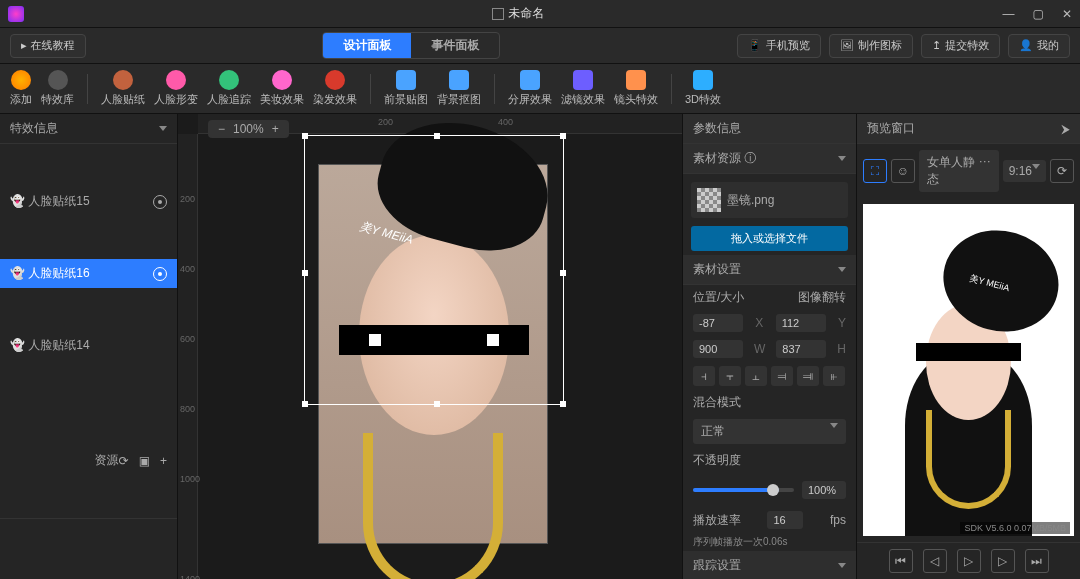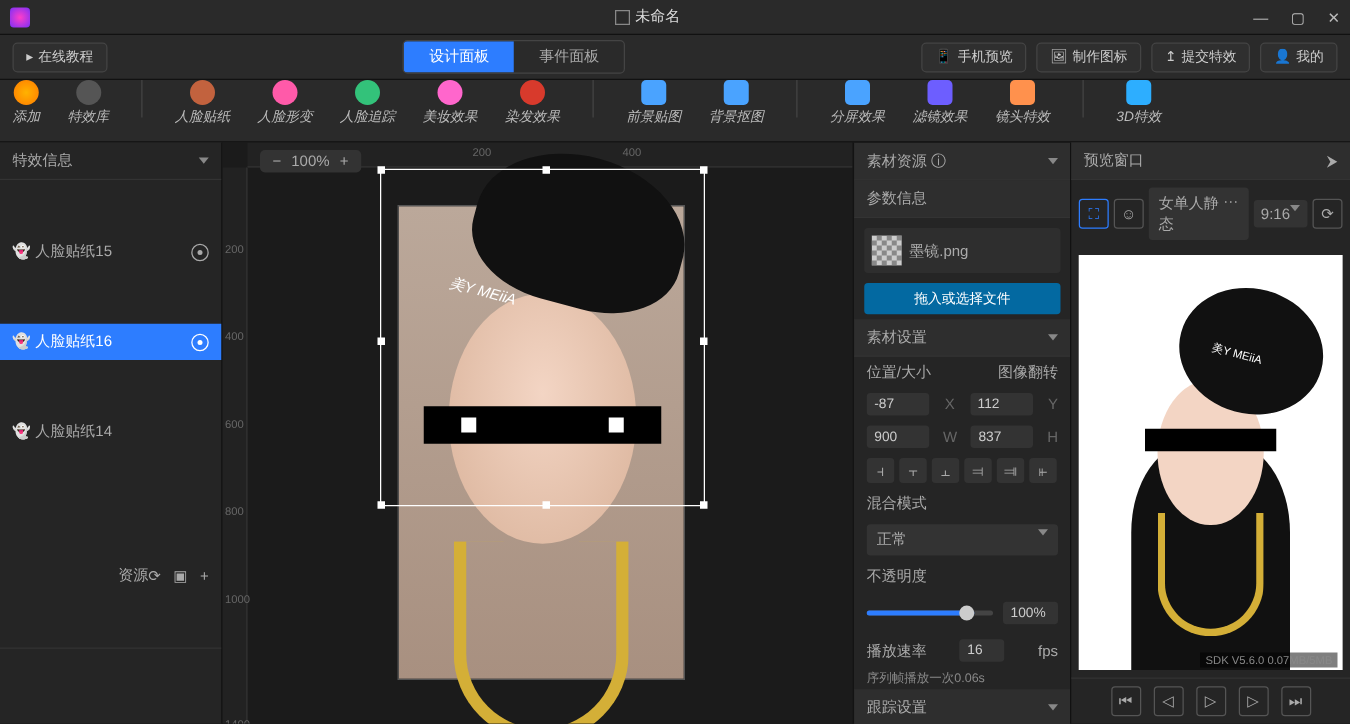--- a/index.html
+++ b/index.html
@@ -7,23 +7,23 @@
   .titlebar { height: 28px; background: #2a2a2a; display: flex; align-items: center; padding: 0 8px; border-bottom: 1px solid #111; }
   .titlebar .logo { width: 16px; height: 16px; background: radial-gradient(circle, #ff3ec9, #7b2ff7); border-radius: 3px; margin-right: 10px; }
   .menu-items { display: flex; gap: 14px; }
   .menu-items span { color: #ccc; cursor: pointer; }
   .titlebar .title { flex: 1; text-align: center; color: #ddd; display:flex; align-items:center; justify-content:center; gap:4px;}
   .doc-icon { width:12px;height:12px;border:1px solid #888; display:inline-block; position:relative;}
   .win-ctrls { display: flex; gap: 18px; color: #bbb; }
   .secondbar { height: 36px; background: #2a2a2a; display: flex; align-items: center; padding: 0 10px; gap: 8px; border-bottom: 1px solid #111; }
   .btn { height: 24px; padding: 0 10px; border: 1px solid #444; border-radius: 4px; background: #2f2f2f; color: #ccc; display: inline-flex; align-items: center; gap: 4px; cursor: pointer; font-size:11px;}
   .tabs-seg { display: inline-flex; border: 1px solid #444; border-radius: 4px; overflow: hidden; }
-  .tabs-seg div { padding: 4px 20px; cursor: pointer; }
+  .tabs-seg div { padding: 4px 20px; cursor: pointer; font-weight: bold; }
   .tabs-seg .active { background: #2d7dff; color: #fff; }
-  .toolbar { height: 50px; background: #2a2a2a; display: flex; padding: 0 10px; gap: 22px; border-bottom: 1px solid #111; font-style: italic; }
+  .toolbar { height: 50px; background: #2a2a2a; display: flex; align-items: center; padding: 0 10px; gap: 9px; border-bottom: 1px solid #111; }
   .tool-item { display: flex; flex-direction: column; align-items: center; gap: 2px; cursor: pointer; font-size:11px; color:#bbb;}
   .tool-icon { width: 20px; height: 20px; border-radius: 50%; }
   .divider-v { width:1px; height:30px; background:#444; margin:0 4px;}
   .main { display: flex; height: calc(579px - 28px - 36px - 50px); }
   .left-panel { width: 178px; background: #252525; border-right: 1px solid #111; display:flex; flex-direction:column;gap:43px;}
   .panel-header { padding: 6px 10px; display:flex; align-items:center; justify-content:space-between; border-bottom: 1px solid #333;}
   .layer-item { padding: 6px 10px; display:flex; align-items:center; justify-content:space-between; cursor:pointer;}
   .layer-item.active { background: #2d7dff; color:#fff; }
   .eye-icon { width:14px;height:14px;border:1px solid currentColor; border-radius:50%; display:inline-block; position:relative;}
   .eye-icon::after{content:"";position:absolute;width:4px;height:4px;background:currentColor;border-radius:50%;top:4px;left:4px;}
@@ -214,25 +214,25 @@
         <div class="handle" style="top:-3px;left:50%"></div>
           <div class="handle" style="bottom:-3px;left:50%"></div>
         <div class="handle" style="left:-3px;top:50%"></div>
           <div class="handle" style="right:-3px;top:50%"></div>
       </div>
     </div>
   </div>
 
   <div class="right-panel">
     <div class="section-hdr">
+        <span>参数信息</span>
+      </div>
+    <div class="section-hdr">
         <span><span>素材资源</span> ⓘ</span>
         <span class="chev"></span>
-      </div>
-    <div class="section-hdr">
-        <span>参数信息</span>
       </div>
     <div class="resource-box">
         <div class="checker"></div>
         <span>墨镜.png</span>
       </div>
     <div class="btn-primary">拖入或选择文件</div>
     <div class="section-hdr">
         <span>素材设置</span>
         <span class="chev"></span>
       </div>

